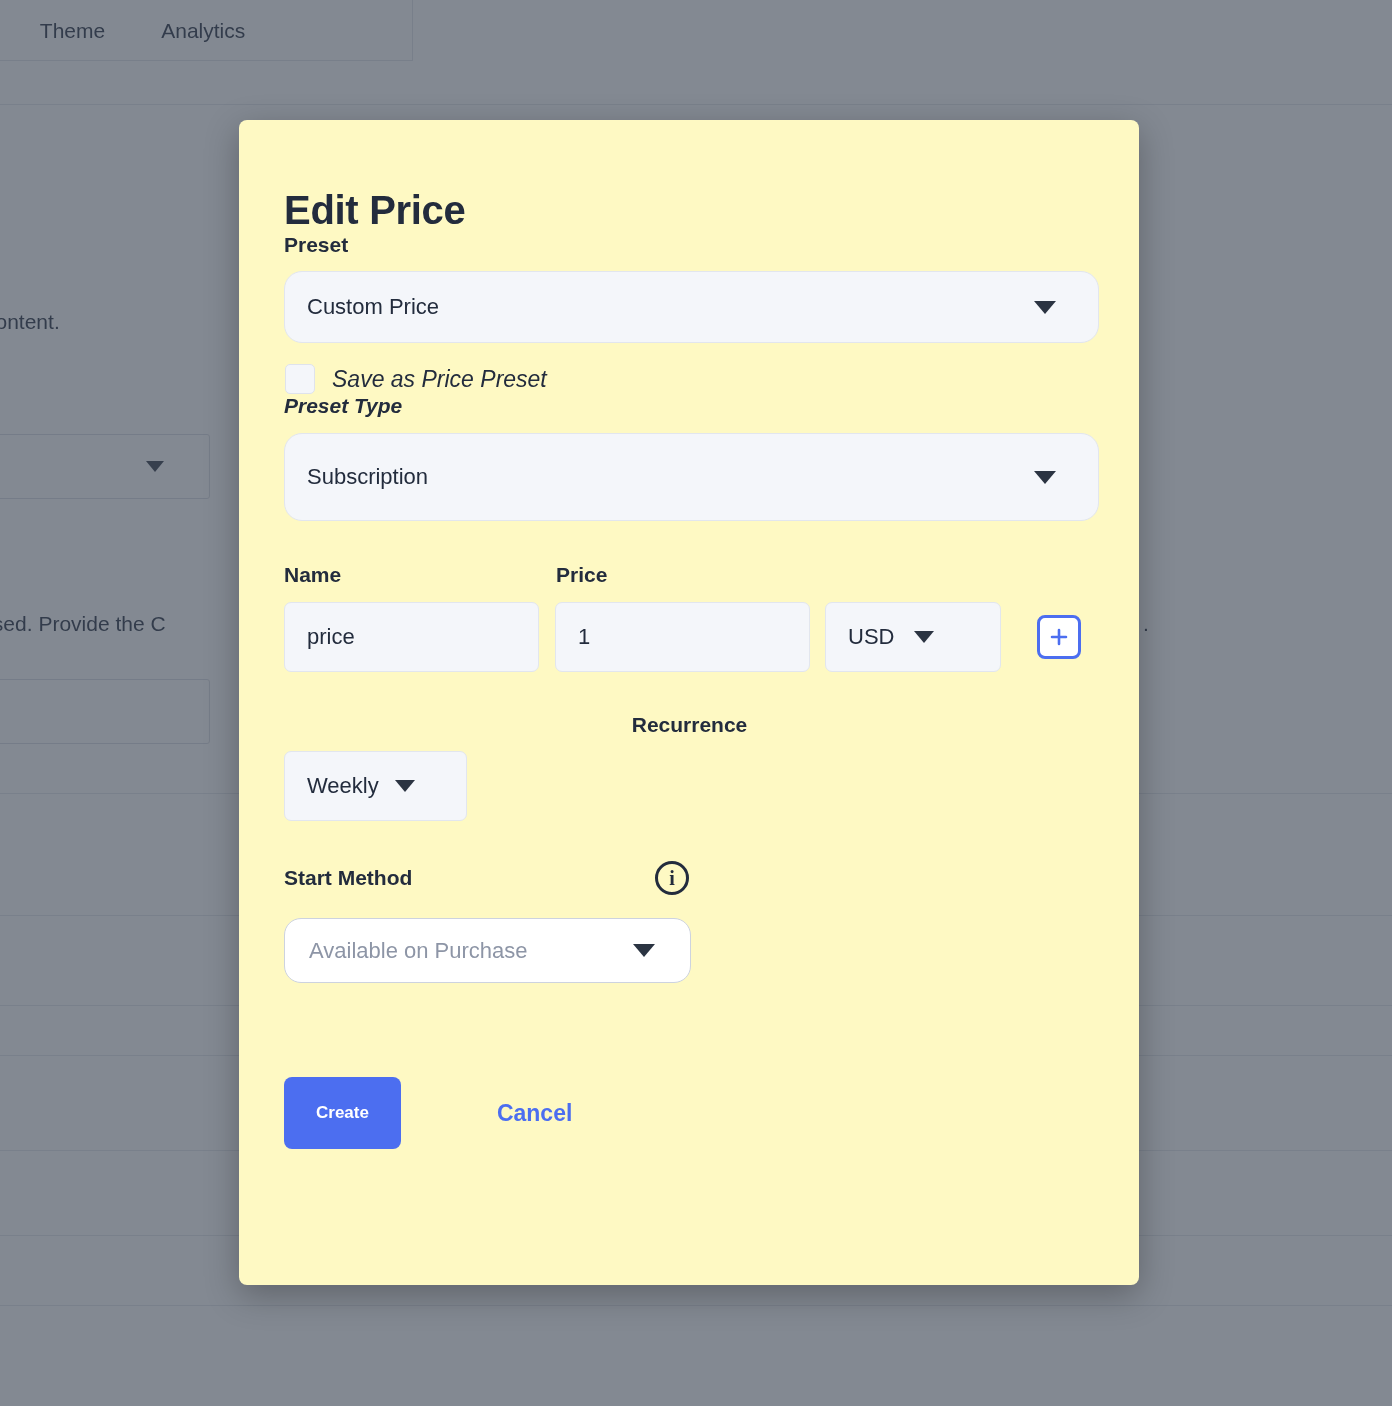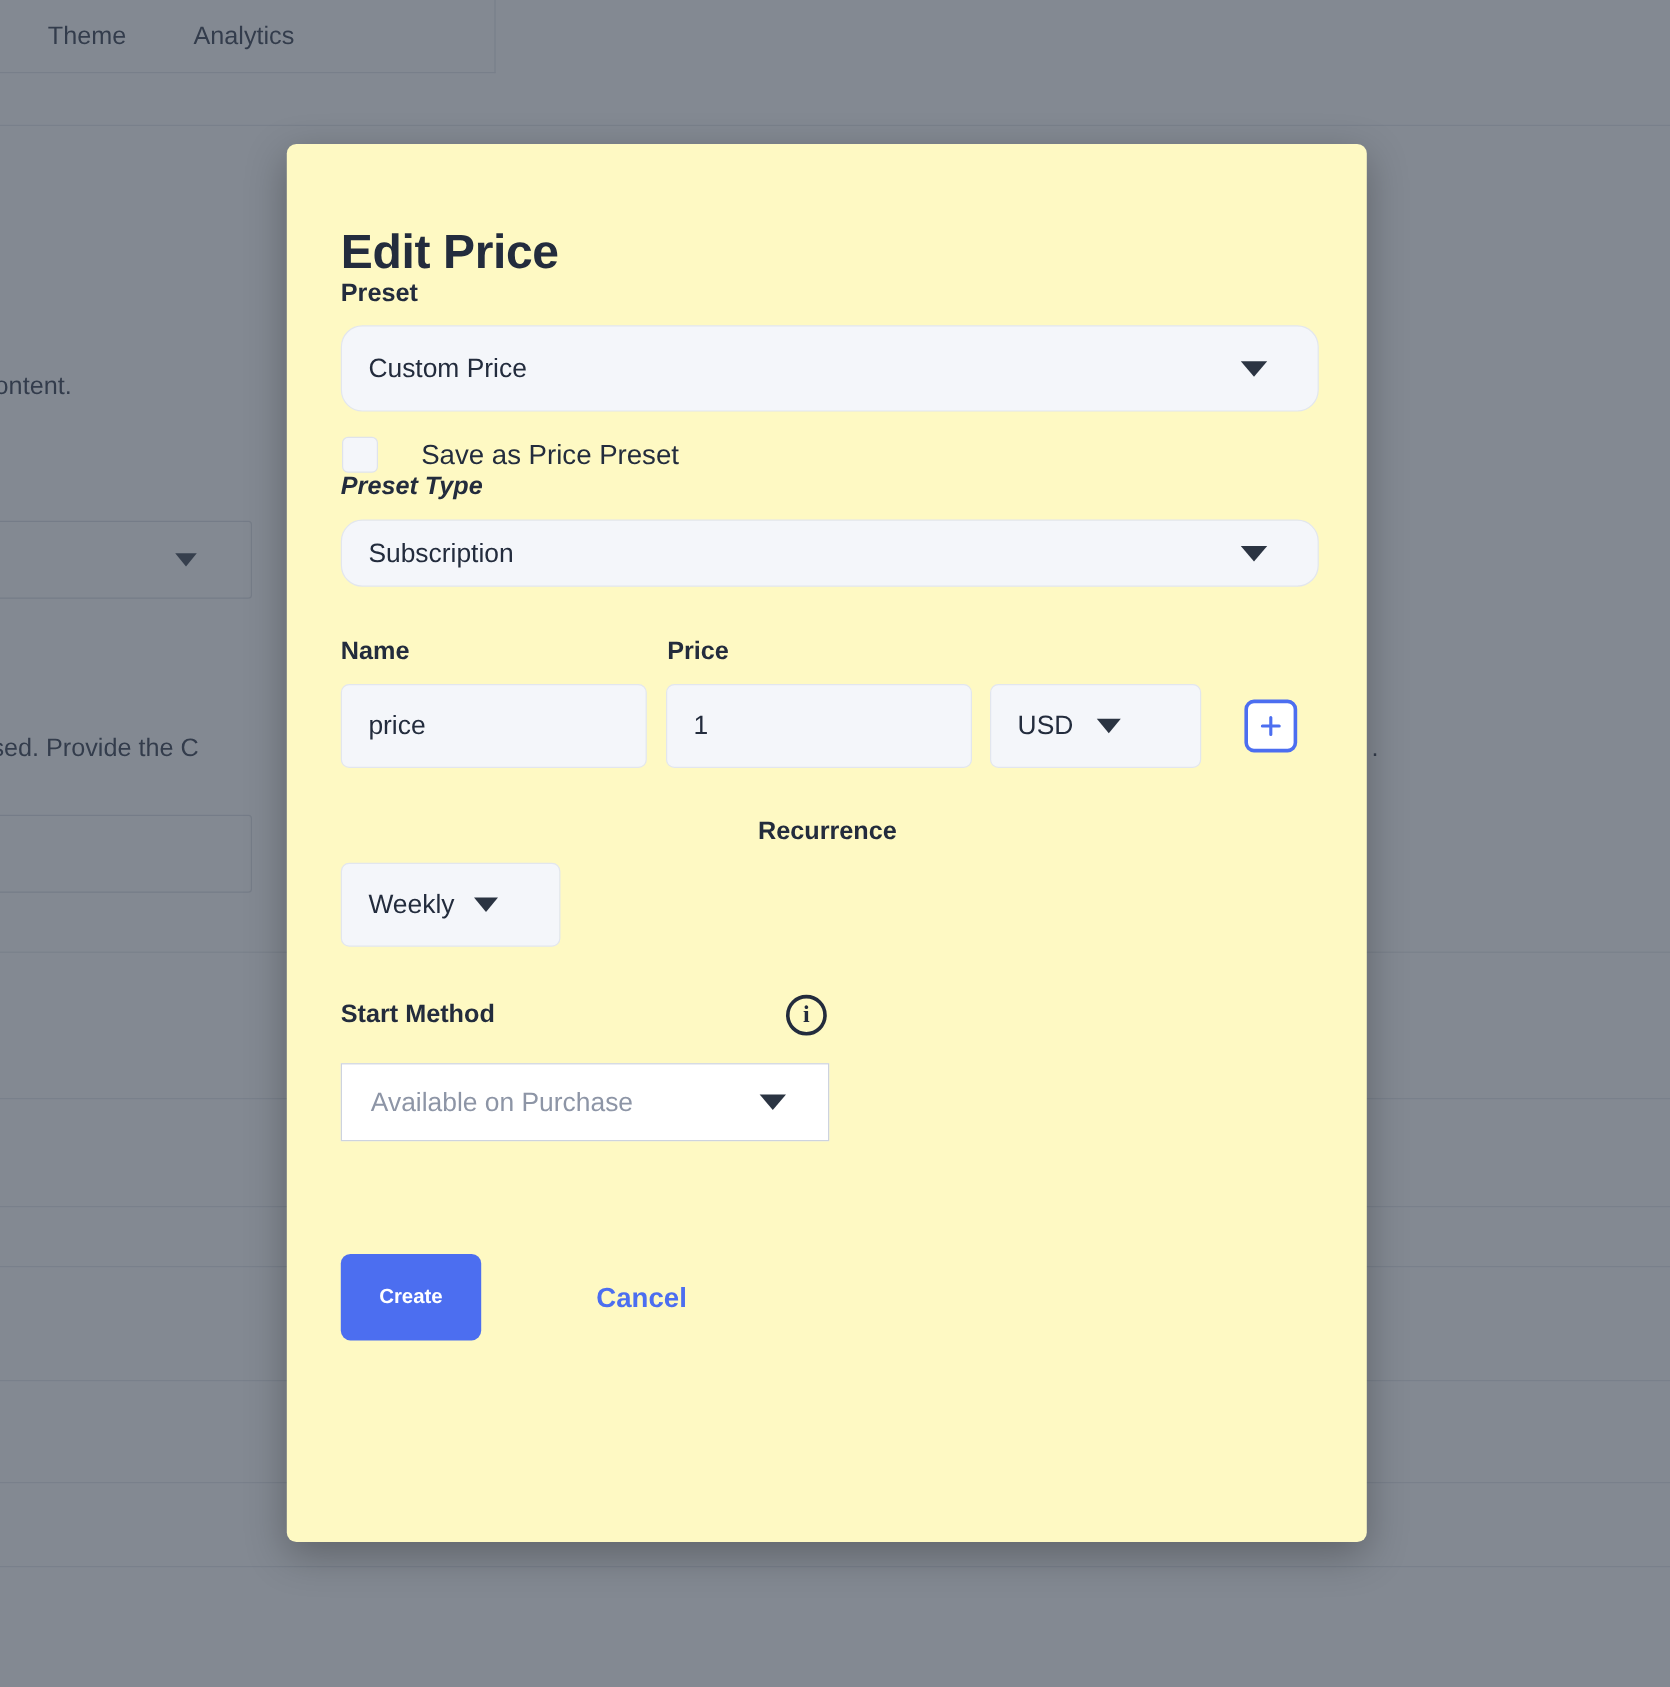--- a/index.html
+++ b/index.html
@@ -144,21 +144,21 @@
     border-left: 10px solid transparent;
     border-right: 10px solid transparent;
     border-top: 12px solid #2b3442;
   }
 
   
   .sel-outline {
     position: relative;
     background: #ffffff;
     border: 1px solid #cdd3df;
-    border-radius: 0;
+    border-radius: 17px;
     display: flex;
     align-items: center;
     padding-left: 24px;
     font-size: 22px;
     color: #8d95a6;
   }
   .sel-outline .caret-o {
     position: absolute;
     right: 35px;
     width: 0; height: 0;
@@ -282,28 +282,28 @@
 
   <div class="modal-title">Edit Price</div>
 
   
   <div class="field-label" style="">Preset</div>
   <div class="sel-filled" style="margin-top:14px; width:815px; height:72px;">
     <span>Custom Price</span>
     <span class="caret"></span>
   </div>
 
-  <div class="row" style="margin-top:21px; gap:36px; padding-left:1px;">
+  <div class="row" style="margin-top:21px; gap:17px; padding-left:1px;font-style:italic;">
     <span class="checkbox-sq"></span>
     <span class="checkbox-label">Save as Price Preset</span>
   </div>
 
   
   <div class="field-label" style="font-style:italic;">Preset Type</div>
-  <div class="sel-filled" style="margin-top:15px; width:815px; height:56px;">
+  <div class="sel-filled" style="margin-top:15px; width:815px; height:88px;">
     <span>Subscription</span>
     <span class="caret"></span>
   </div>
 
   
   <div class="row" style="margin-top:42px;">
     <div class="field-label" style="width:272px;">Name</div>
     <div class="field-label">Price</div>
   </div>
 

